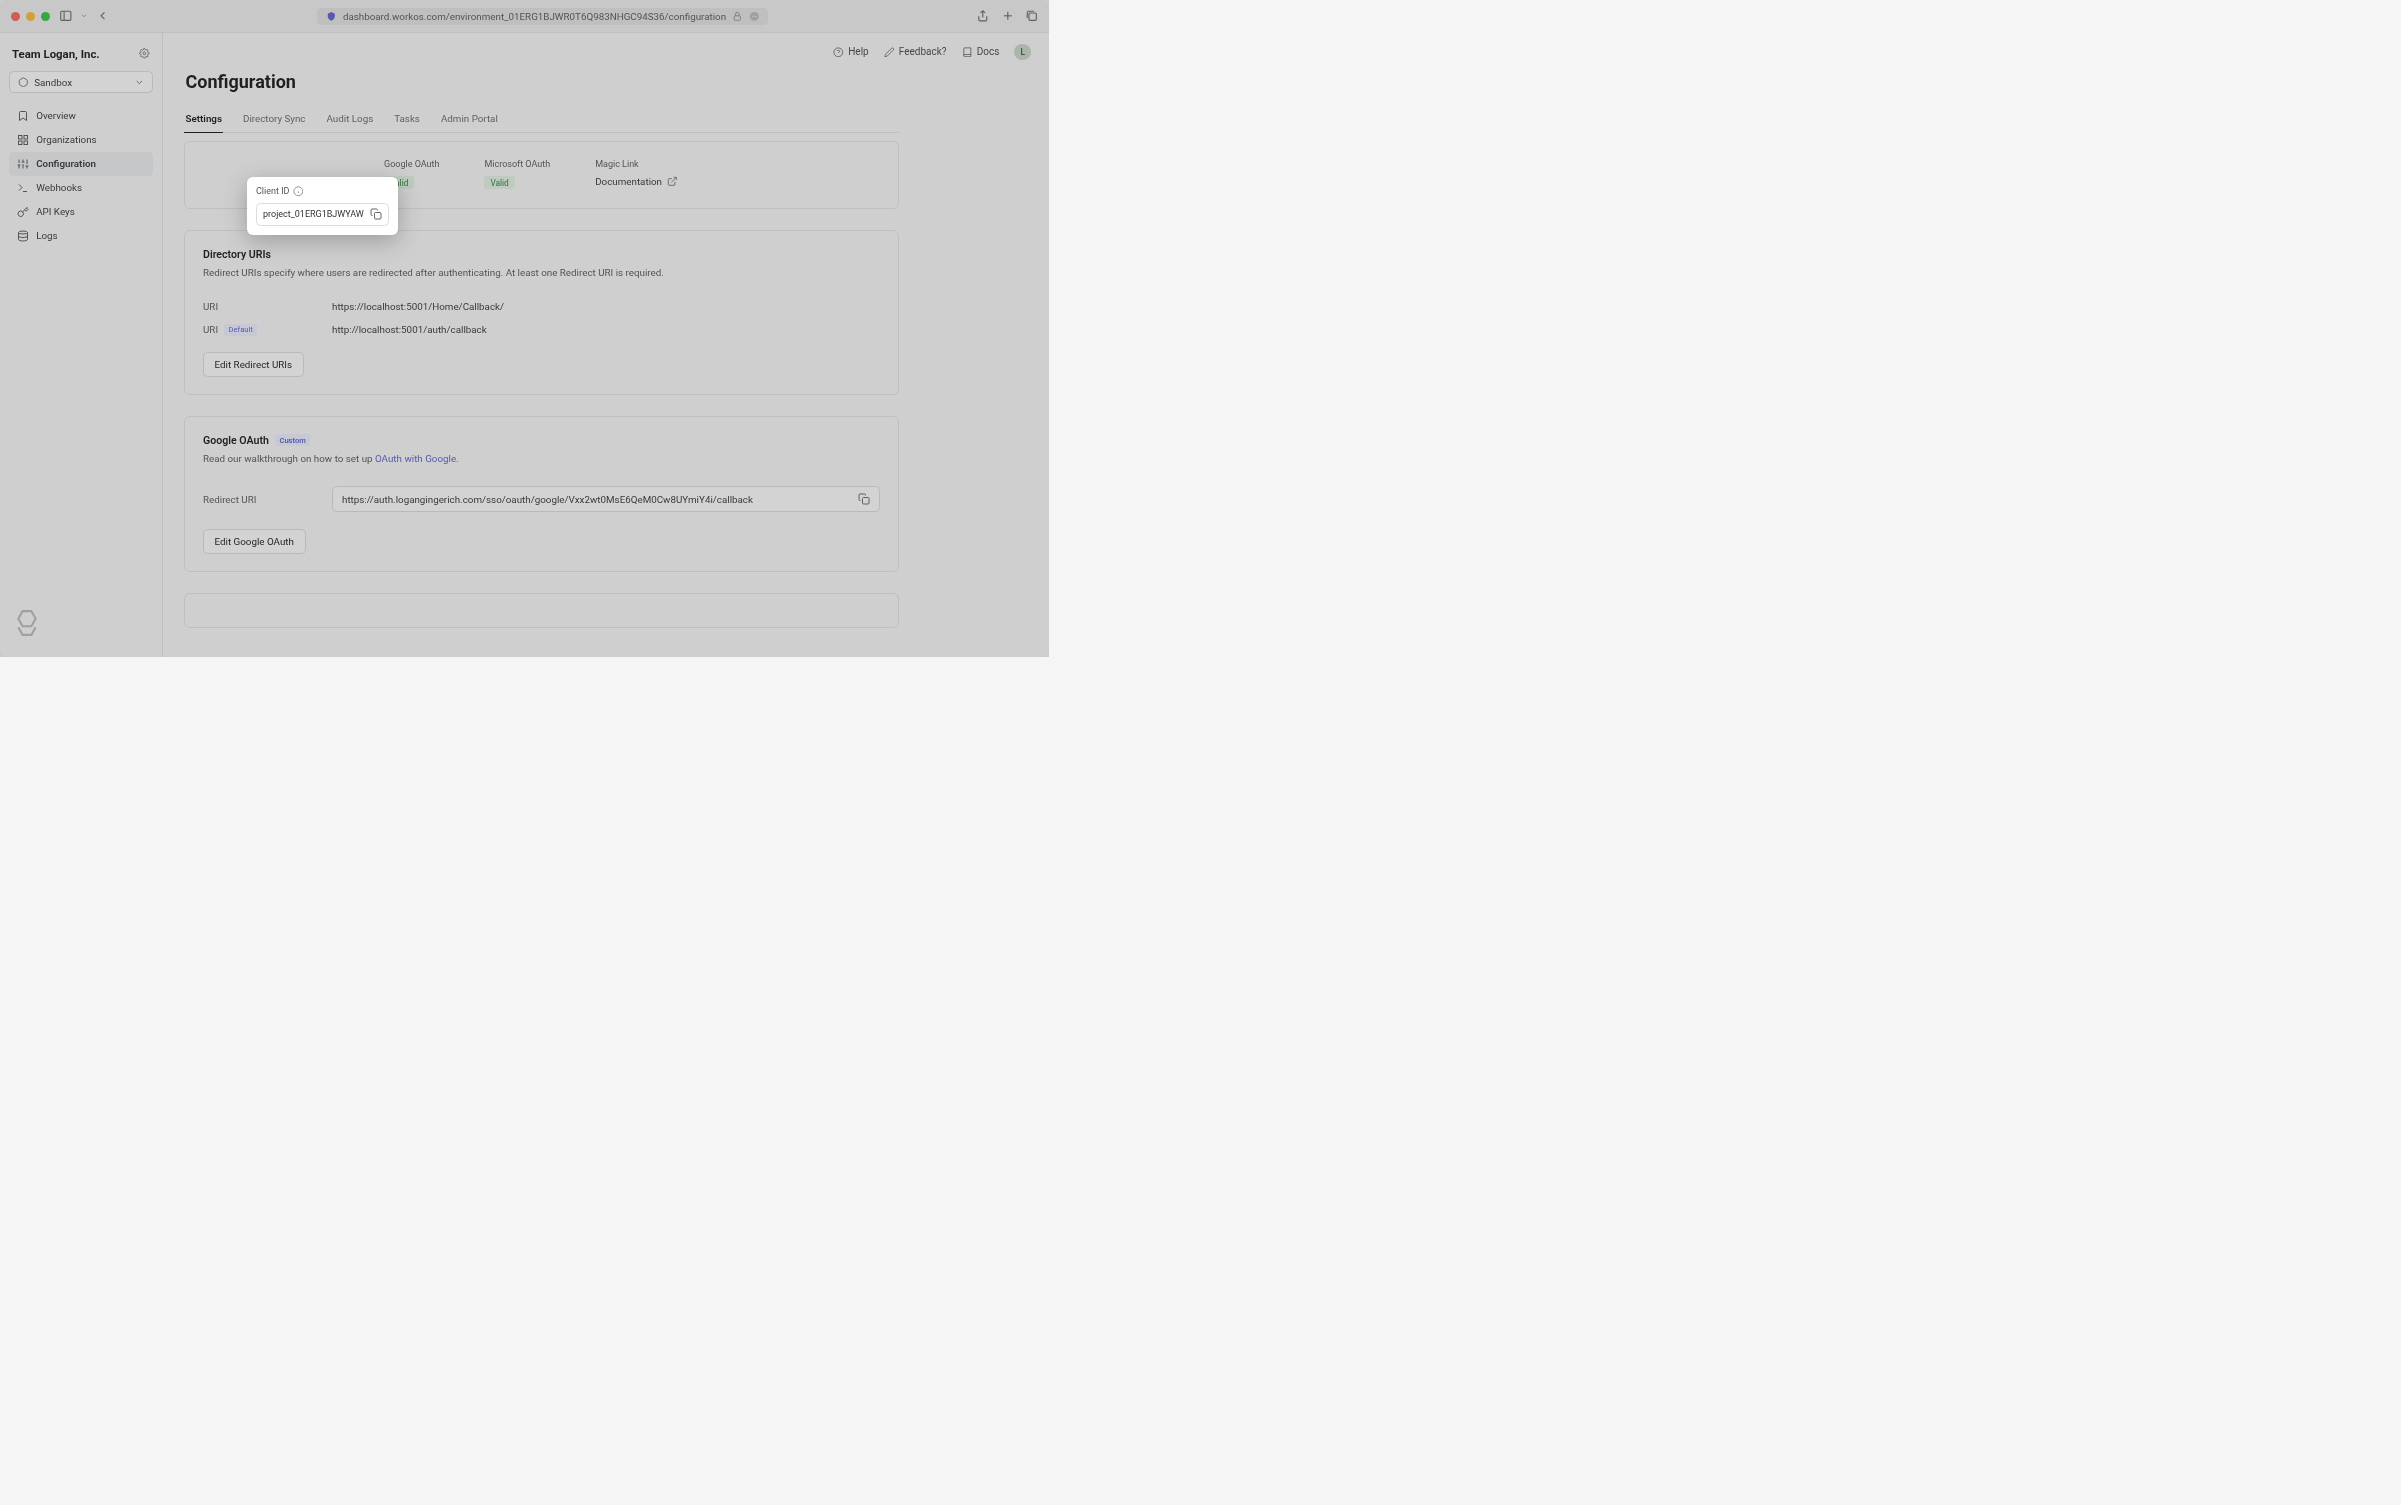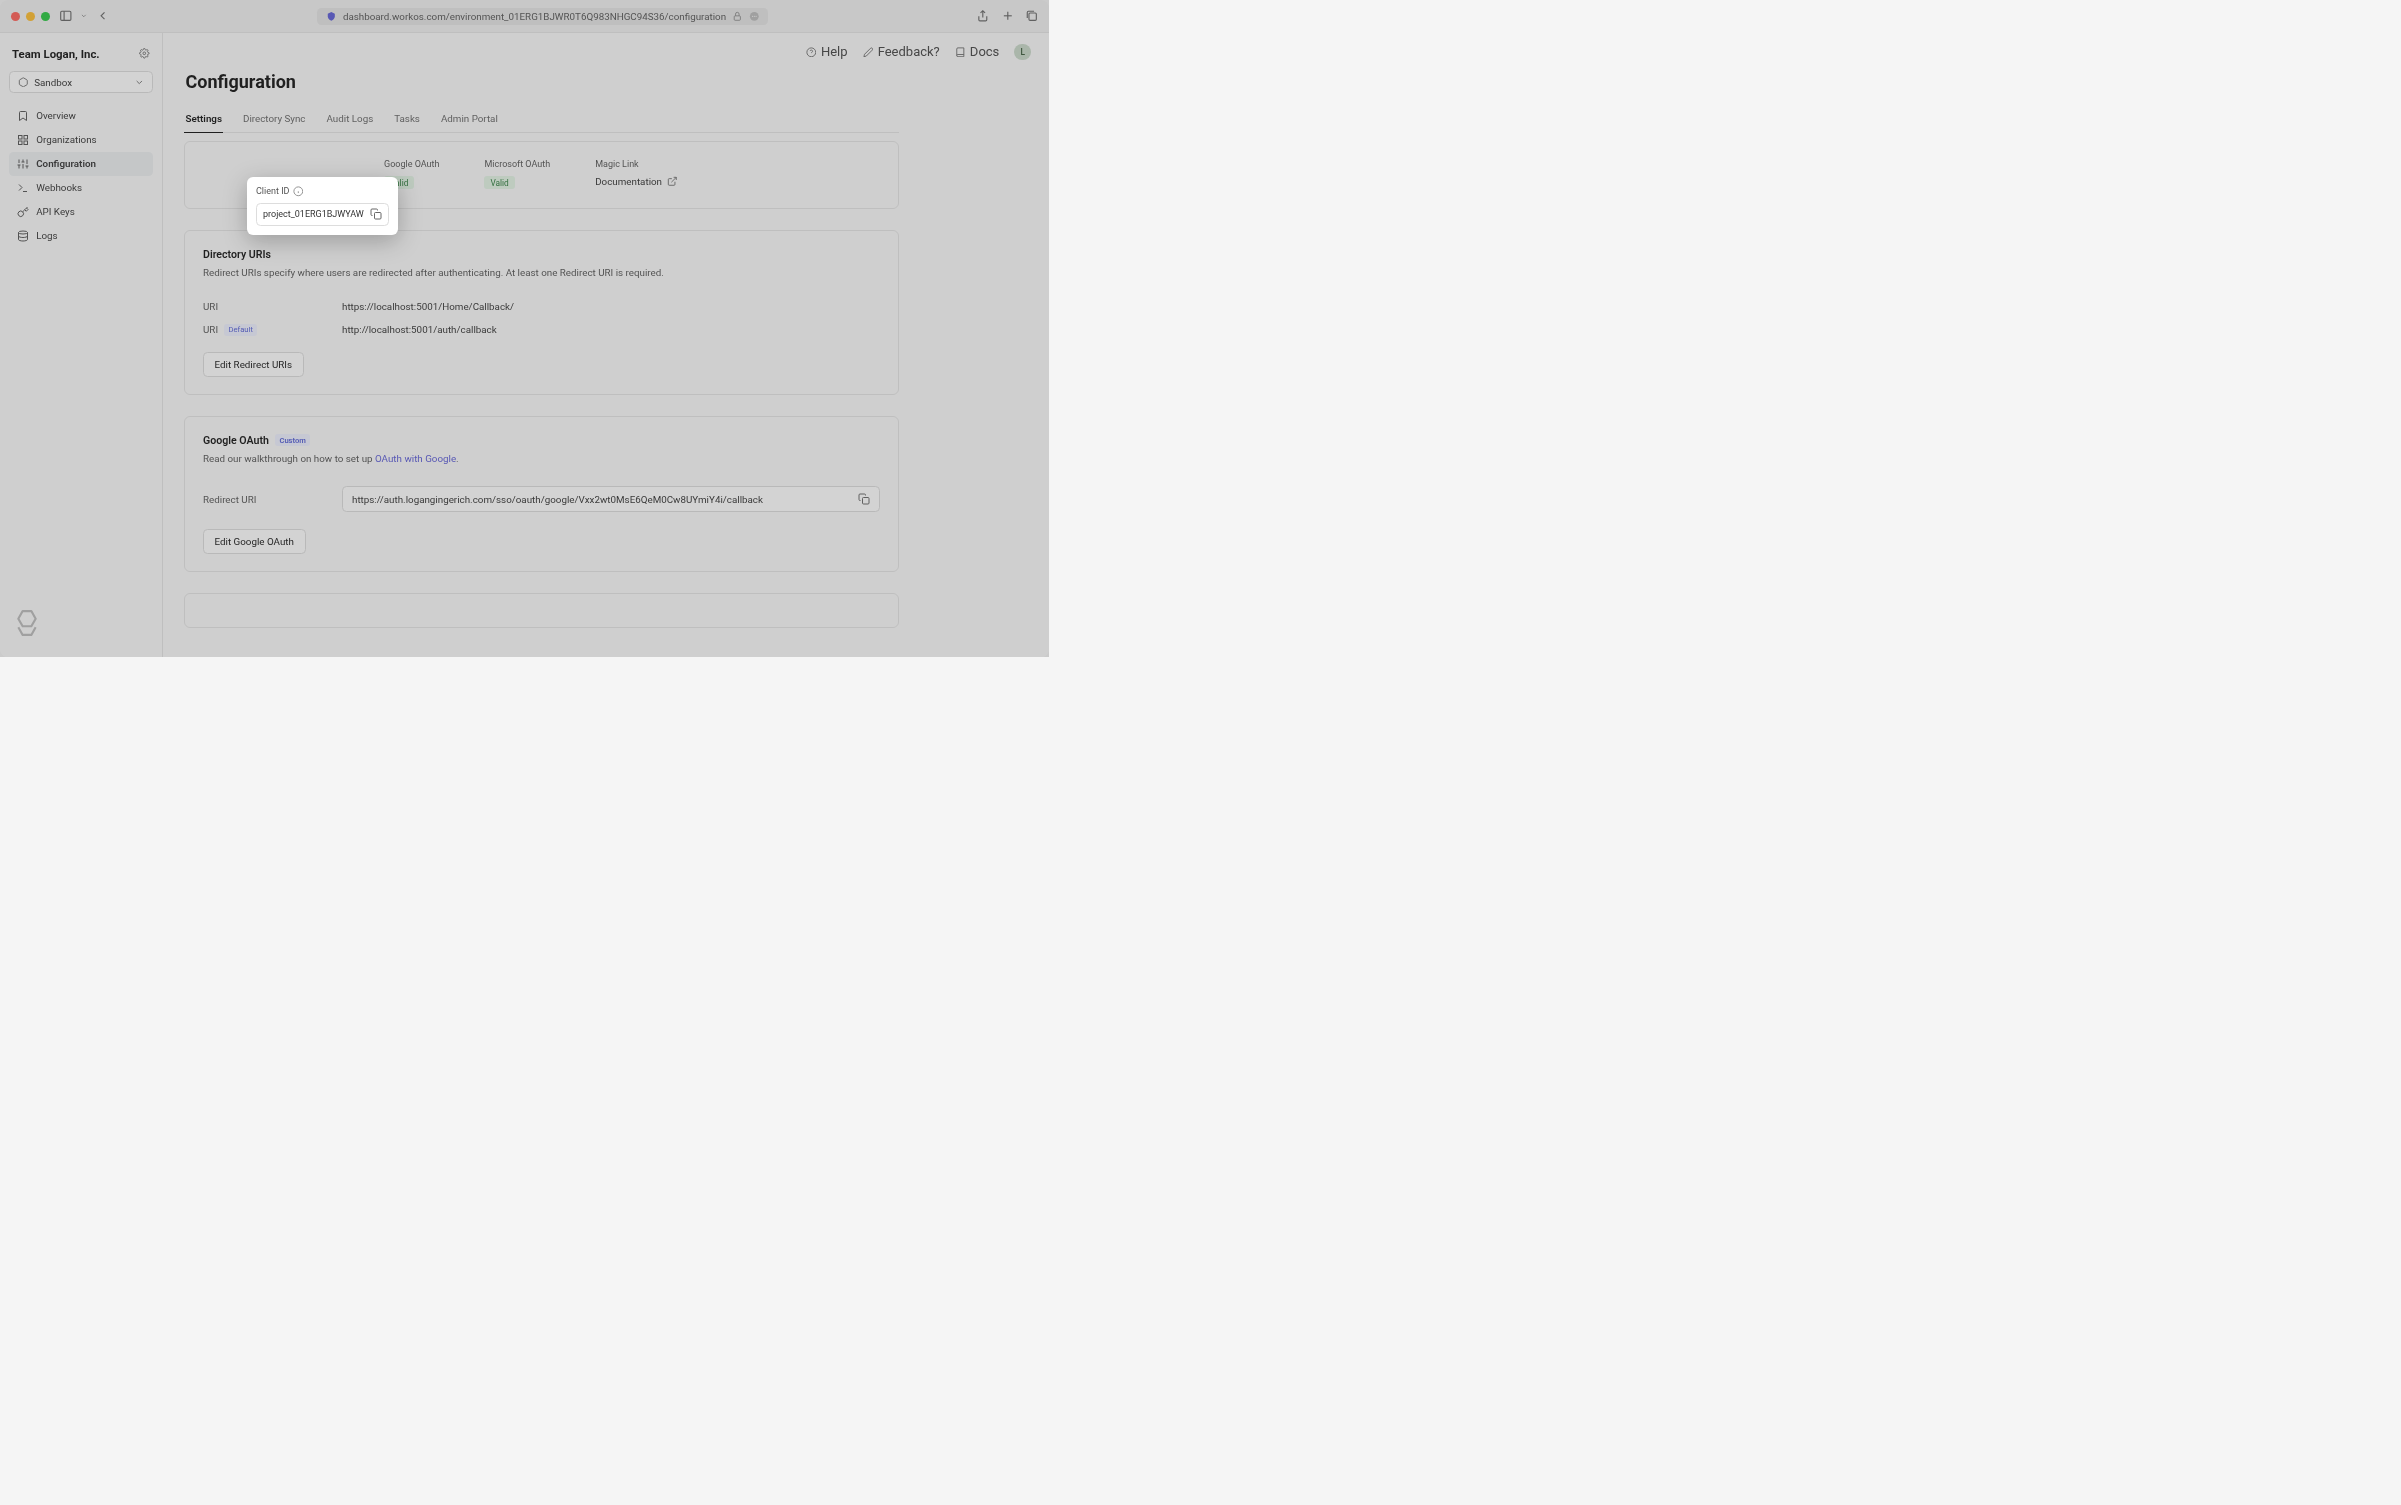--- a/index.html
+++ b/index.html
@@ -24,21 +24,21 @@
 .team-name { font-weight: 700; font-size: 11.4px; color: #111; }
 .env-select { border: 0.8px solid #ddd; border-radius: 4.5px; padding: 4.5px 7.6px; display: flex; align-items: center; gap: 6px; font-size: 9.8px; color: #333; background: #fff; margin-bottom: 10.6px; }
 .env-select .chev { margin-left: auto; }
 .nav-item { display: flex; align-items: center; gap: 7.6px; padding: 6px 7.6px; border-radius: 4.5px; font-size: 9.8px; color: #333; cursor: pointer; }
 .nav-item.active { background: #eceff1; font-weight: 600; }
 .nav-item svg { width: 12px; height: 12px; color: #555; }
 .sidebar-footer { margin-top: auto; padding: 4.5px; }
 
 .main { flex: 1; overflow-y: auto; background: #fafafa; }
 .topbar { display: flex; justify-content: flex-end; align-items: center; gap: 15px; padding: 10.6px 18px; }
-.topbar-link { display: flex; align-items: center; gap: 4.5px; font-size: 13px; color: #444; cursor: pointer; }
+.topbar-link { display: flex; align-items: center; gap: 4.5px; font-size: 10px; color: #444; cursor: pointer; }
 .avatar { width: 16.7px; height: 16.7px; border-radius: 50%; background: #c8d8c8; color: #3a5a3a; display: flex; align-items: center; justify-content: center; font-size: 8.3px; font-weight: 600; }
 
 .content { padding: 0 21px 30px 21px; max-width: 757px; }
 .page-title { font-size: 18px; font-weight: 700; color: #111; margin-bottom: 13.6px; padding-left: 1.5px; }
 
 .tabs { display: flex; gap: 18px; border-bottom: 0.8px solid #e5e5e5; margin-bottom: 8px; }
 .tab { padding: 7.6px 1.5px; font-size: 9.8px; color: #666; cursor: pointer; border-bottom: 1.5px solid transparent; margin-bottom: -0.8px; }
 .tab.active { color: #111; font-weight: 600; border-bottom-color: #111; }
 
 .card { border: 0.8px solid #e5e5e5; border-radius: 6px; padding: 16.7px 18px; margin-bottom: 21px; background: #fafafa; }
@@ -46,21 +46,21 @@
 .status-col { display: flex; flex-direction: column; gap: 7.6px; }
 .status-label { font-size: 9px; color: #555; display: flex; align-items: center; gap: 3px; }
 .badge-valid { background: #e3f5e5; color: #2a7a3a; font-size: 8.3px; padding: 1.5px 6px; border-radius: 3px; display: inline-block; width: fit-content; }
 .doc-link { font-size: 9.8px; color: #333; display: flex; align-items: center; gap: 4.5px; cursor: pointer; }
 
 .section-title { font-weight: 600; font-size: 10.6px; color: #111; margin-bottom: 4.5px; display: flex; align-items: center; gap: 6px; }
 .section-desc { font-size: 9.8px; color: #555; line-height: 1.6; margin-bottom: 13.6px; }
 .section-desc a { color: #5b5bd6; text-decoration: none; }
 
 .kv-row { display: flex; align-items: center; padding: 6px 0; font-size: 9.8px; }
-.kv-key { width: 139px; color: #555; display: flex; align-items: center; gap: 6px; }
+.kv-key { width: 129px; color: #555; display: flex; align-items: center; gap: 6px; }
 .kv-val { color: #333; flex: 1; }
 .badge-default { background: #eef0ff; color: #5560d6; font-size: 7.6px; padding: 1.5px 4.5px; border-radius: 3px; }
 .badge-custom { background: #eef0ff; color: #5560d6; font-size: 7.6px; padding: 1.5px 4.5px; border-radius: 3px; }
 
 .btn { border: 0.8px solid #ddd; background: #fff; border-radius: 4.5px; padding: 6px 10.6px; font-size: 9.8px; color: #111; cursor: pointer; margin-top: 10.6px; display: inline-block; }
 
 .input-copy { border: 0.8px solid #ddd; border-radius: 4.5px; padding: 6px 9px; display: flex; align-items: center; background: #fff; font-size: 9.8px; color: #333; }
 .input-copy span.val { flex: 1; white-space: nowrap; overflow: hidden; text-overflow: ellipsis; }
 .copy-ic { width: 12px; height: 12px; color: #666; cursor: pointer; flex-shrink: 0; margin-left: 6px; }
 

